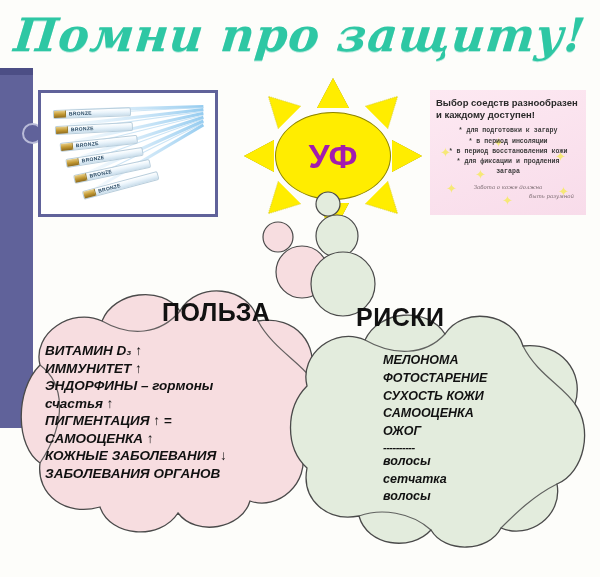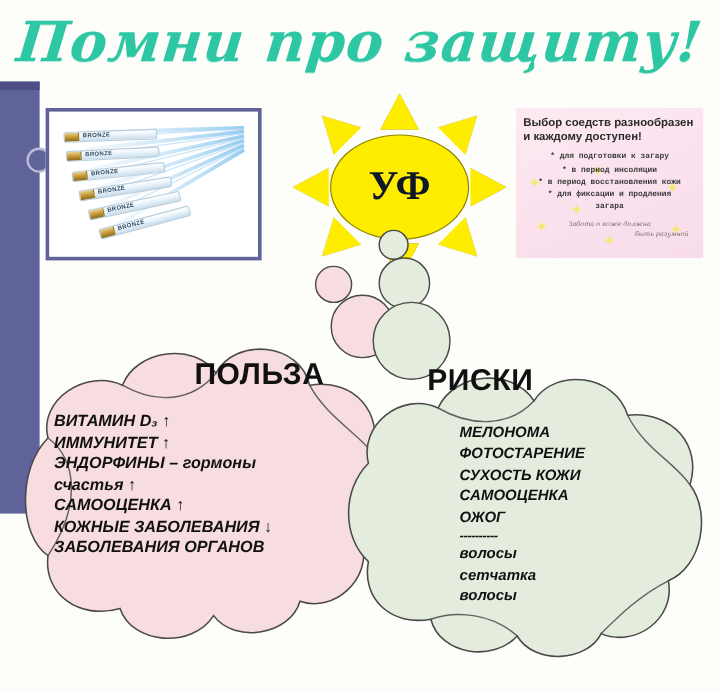--- a/index.html
+++ b/index.html
@@ -122,24 +122,24 @@
     height: 88px;
     border-radius: 50%;
     background: #ffed00;
     border: 1.5px solid #8d8400;
     box-sizing: border-box;
     display: flex;
     align-items: center;
     justify-content: center;
   }
   .sun-label {
-    font-family: Liberation Serif, serif;
+    font-family: Liberation Sans, sans-serif;
     font-weight: bold;
     font-size: 34px;
-    color: #0f172a;
+    color: #a21caf;
     line-height: 1;
   }
   .ray {
     position: absolute;
     width: 0; height: 0;
     border-left: 16px solid transparent;
     border-right: 16px solid transparent;
     border-bottom: 30px solid #ffed00;
     filter: drop-shadow(0 0 0.6px #8d8400);
   }
@@ -356,20 +356,21 @@
       </g>
     </svg>
     <div class="cloud-text" style="left:152px; top:83px;">
       <span class="cloud-title">ПОЛЬЗА</span>
     </div>
     <ul class="cloud-list benefit-list" style="position:absolute; left:35px; top:127px; width:290px;">
       <li>ВИТАМИН D₃ ↑</li>
       <li>ИММУНИТЕТ ↑</li>
       <li>ЭНДОРФИНЫ – гормоны</li>
       <li>счастья ↑</li>
+      <li>ПИГМЕНТАЦИЯ ↑ =</li>
       <li>САМООЦЕНКА ↑</li>
       <li>КОЖНЫЕ ЗАБОЛЕВАНИЯ ↓</li>
       <li>ЗАБОЛЕВАНИЯ ОРГАНОВ</li>
     </ul>
   </div>
 
   <div class="cloud" style="left:285px; top:196px; width:310px; height:360px;">
     <svg width="310" height="360" viewBox="0 0 310 360">
       <g fill="#e3ecdd" stroke="#4a4a4a" stroke-width="1.2">
         <circle cx="43" cy="8" r="12"></circle>

